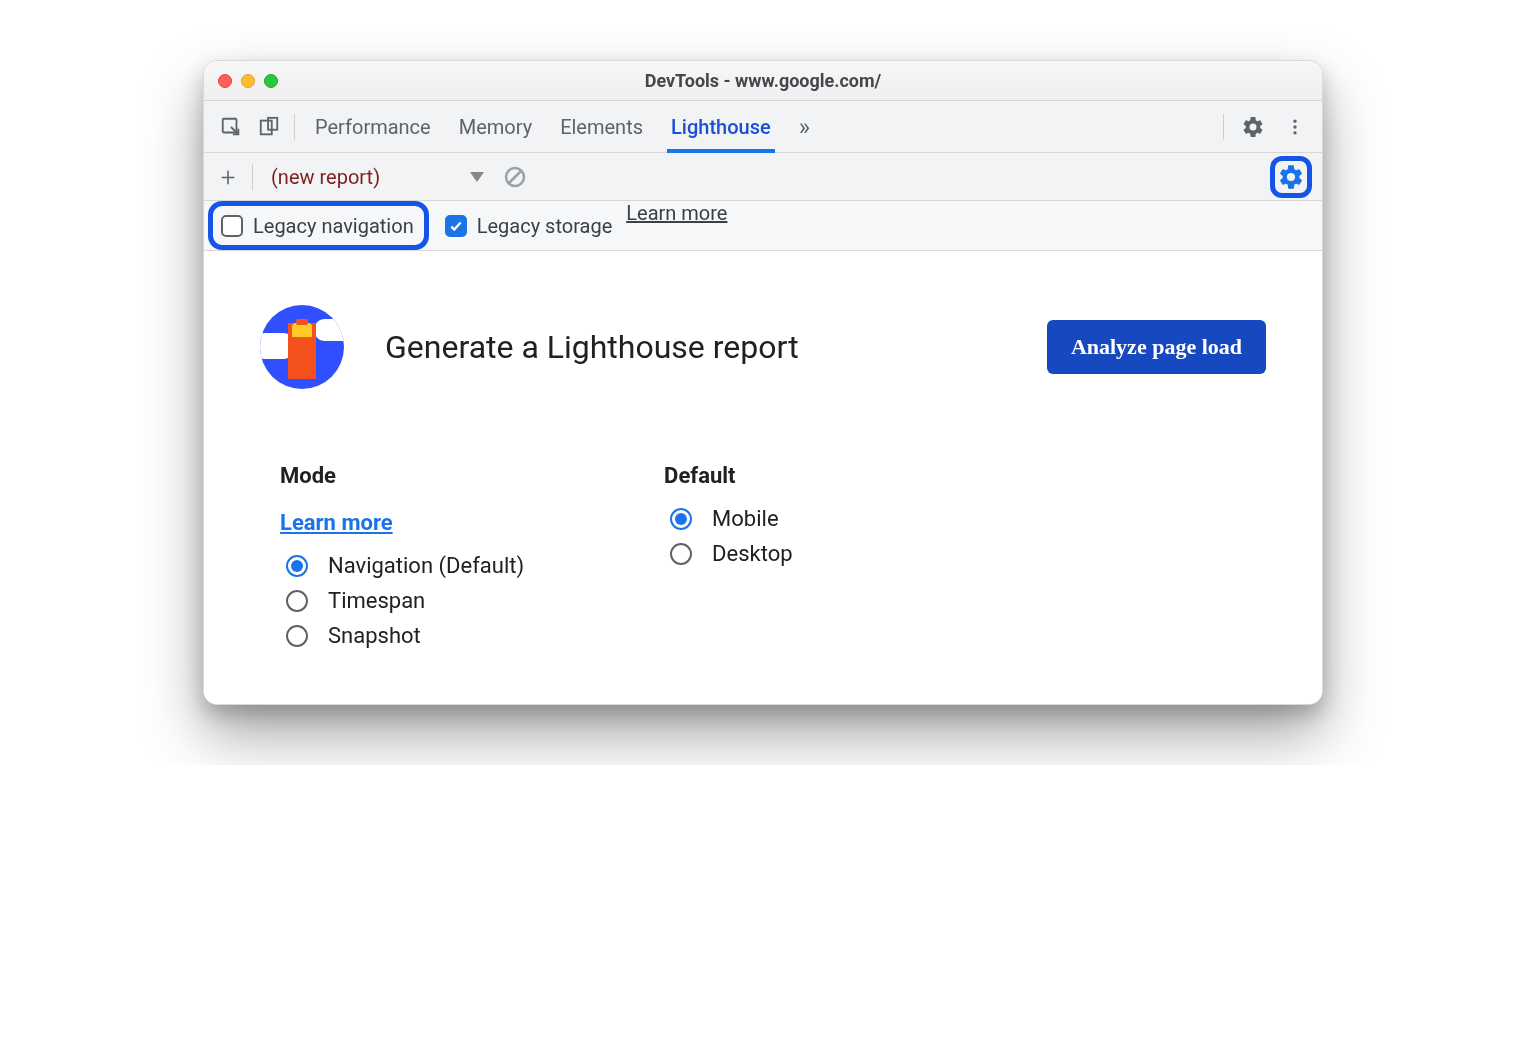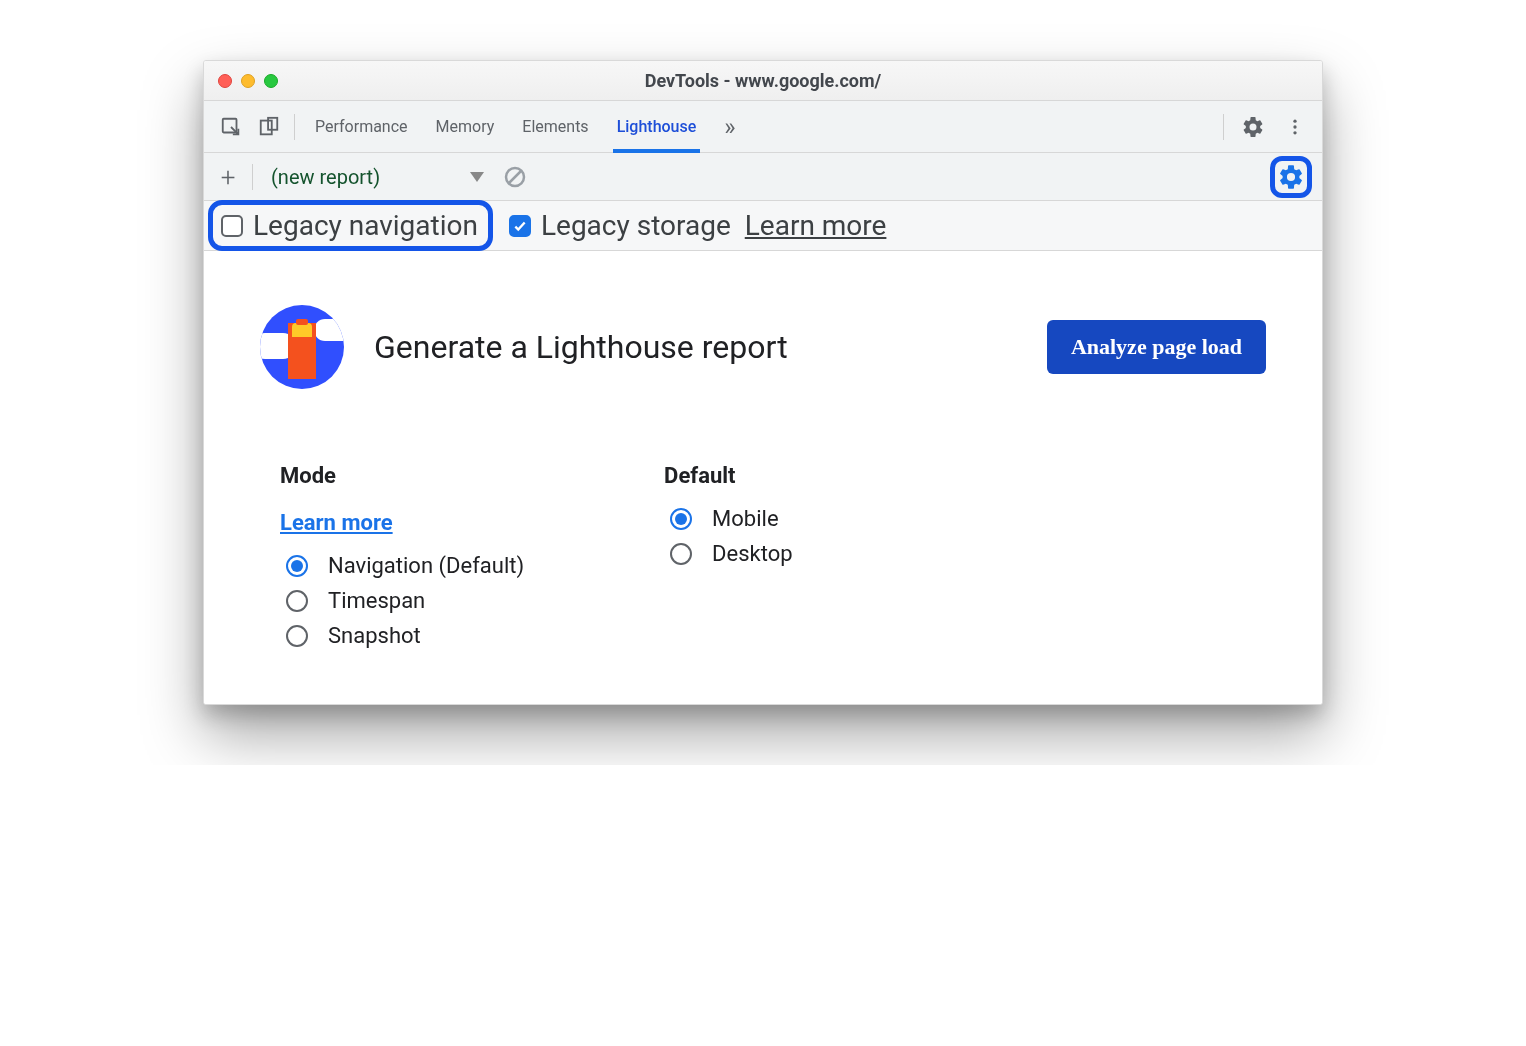--- a/index.html
+++ b/index.html
@@ -6,21 +6,21 @@
   body {
     font-family: -apple-system, BlinkMacSystemFont, "Segoe UI", Roboto, Helvetica, Arial, sans-serif;
     background: #fff;
     display: flex;
     justify-content: center;
     align-items: flex-start;
     padding: 60px;
   }
   .window {
     width: 1120px;
-    border-radius: 3px;
+    border-radius: 14px;
     background: #fff;
     box-shadow: 0 30px 60px rgba(0,0,0,0.35), 0 10px 20px rgba(0,0,0,0.2);
     overflow: hidden;
     border: 1px solid #d9d9d9;
   }
   
   .titlebar {
     height: 40px;
     background: linear-gradient(#f7f7f7,#efefef);
     display: flex;
@@ -42,47 +42,47 @@
     display:flex; align-items:center; height:52px;
     background:#f1f3f4; border-bottom:1px solid #d7d7d7;
     padding: 0 8px;
   }
   .tb-icon {
     width:38px; height:38px; display:flex; align-items:center; justify-content:center;
     color:#5f6368; cursor:default;
   }
   .vdiv { width:1px; height:26px; background:#cfcfcf; margin:0 6px; }
   .tabs { display:flex; align-items:stretch; gap:28px; margin-left:14px; height:100%; }
-  .tab { display:flex; align-items:center; color:#5f6368; font-size:16px; cursor:pointer; position:relative;}
+  .tab { display:flex; align-items:center; color:#5f6368; font-size:20px; cursor:pointer; position:relative;}
   .tab.active { color:#1d4ed8; font-weight:500;text-align:center; }
   .tab.active::after {
     content:""; position:absolute; bottom:-1px; left:-4px; right:-4px; height:4px; background:#1a73e8;
   }
   .toolbar1-right { margin-left:auto; display:flex; align-items:center; gap:4px; }
   
   .toolbar2 {
     display:flex; align-items:center; height:48px; background:#f1f3f4;
     border-bottom:1px solid #d7d7d7; padding:0 10px 0 6px;
   }
   .plus { width:36px; text-align:center; color:#5f6368; font-size:26px; font-weight:300;}
   .report-select {
-    display:flex; align-items:center; gap:90px; color:#14532d; font-size:20px;
+    display:flex; align-items:center; gap:90px; color:#7f1d1d; font-size:20px;
     padding:0 6px; margin-left:6px;
   }
   .tri-down { width:0;height:0;border-left:7px solid transparent;border-right:7px solid transparent;border-top:10px solid #888; }
   .settings-highlight {
     margin-left:auto;
     border:5px solid #1455e8; border-radius:12px; padding:2px;
     display:flex; align-items:center; justify-content:center;
   }
   
   .toolbar3 {
-    display:flex; align-items:center; height:50px; background:#f6f7f8;
+    display:flex; height:50px; background:#f6f7f8;
     border-bottom:1px solid #d7d7d7; padding:0 14px 0 0;
-    font-size:28px; color:#3c4043;
+    font-size:20px; color:#3c4043;
   }
   .legacy-highlight {
     border:5px solid #1455e8; border-radius:14px;
     display:flex; align-items:center; gap:10px; padding:4px 10px 4px 8px;
     margin-left:4px;
   }
   .cb {
     width:22px; height:22px; border:2px solid #5f6368; border-radius:5px; background:#fff;
     display:flex; align-items:center; justify-content:center;
   }
@@ -95,21 +95,21 @@
   .panel { padding: 54px 56px 48px 56px; background:#fff; }
   .panel-header { display:flex; align-items:center; gap:30px; }
   .lh-logo {
     width:84px; height:84px; border-radius:50%; background:#304ffe; position:relative; overflow:hidden; flex-shrink:0;
   }
   .lh-logo .cloud { position:absolute; width:44px; height:26px; background:#fff; border-radius:14px; left:-8px; top:28px;}
   .lh-logo .cloud2 { position:absolute; width:40px; height:22px; background:#fff; border-radius:12px; right:-10px; top:14px;}
   .lh-logo .tower { position:absolute; left:28px; top:18px; width:28px; height:56px; background:#f4511e; }
   .lh-logo .tower::before{content:"";position:absolute;top:0;left:4px;width:20px;height:14px;background:#ffca28;border-top-left-radius:4px;border-top-right-radius:4px;}
   .lh-logo .tower::after{content:"";position:absolute;top:-4px;left:8px;width:12px;height:6px;background:#f4511e;border-radius:2px;}
-  .panel-title { font-size:32px; color:#202124; flex:1; }
+  .panel-title { font-size:32px; color:#202124; flex:1;margin-left:11px; }
   .analyze-btn {
     background:#1648c0; color:#fff; border:none; padding:14px 24px;
     font-size:22px; font-weight:600; border-radius:6px; cursor:pointer;font-family:Liberation Serif, serif;
   }
   .form-area { display:flex; gap:140px; margin-top:74px; margin-left:20px;}
   .group-title-row { display:flex; align-items:baseline; gap:22px; margin-bottom:18px;flex-direction:column;}
   .group-title { font-weight:700; font-size:22px; color:#202124; }
   .learn-link { color:#1a73e8; text-decoration:underline; font-weight:700; font-size:22px; cursor:pointer;}
   .radio-row { display:flex; align-items:center; gap:20px; font-size:22px; color:#202124; margin:10px 0 8px 6px;}
   .radio {

